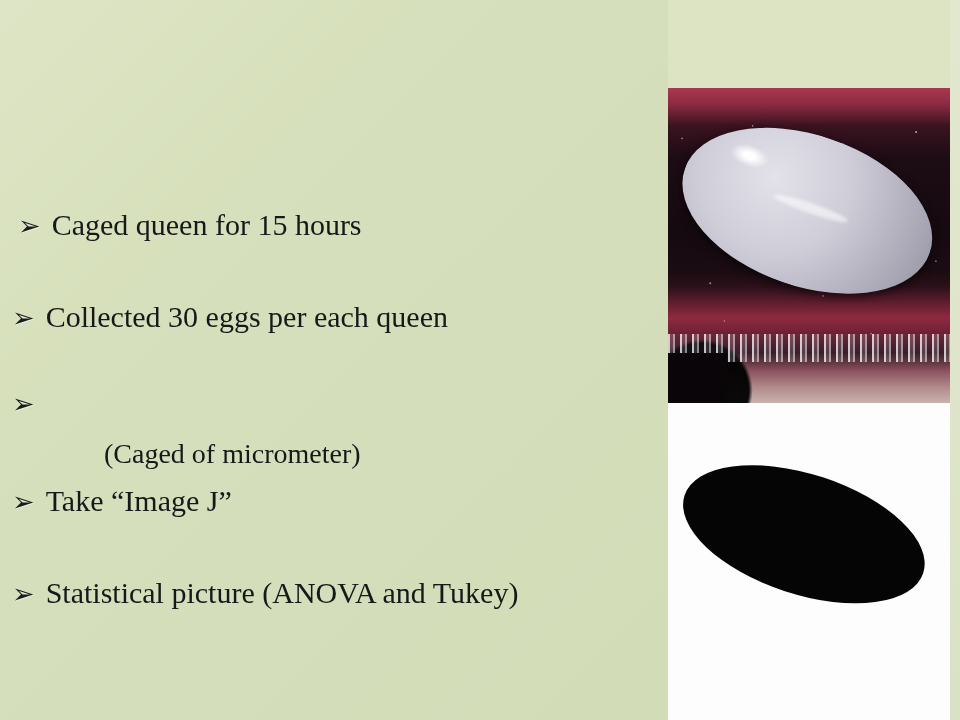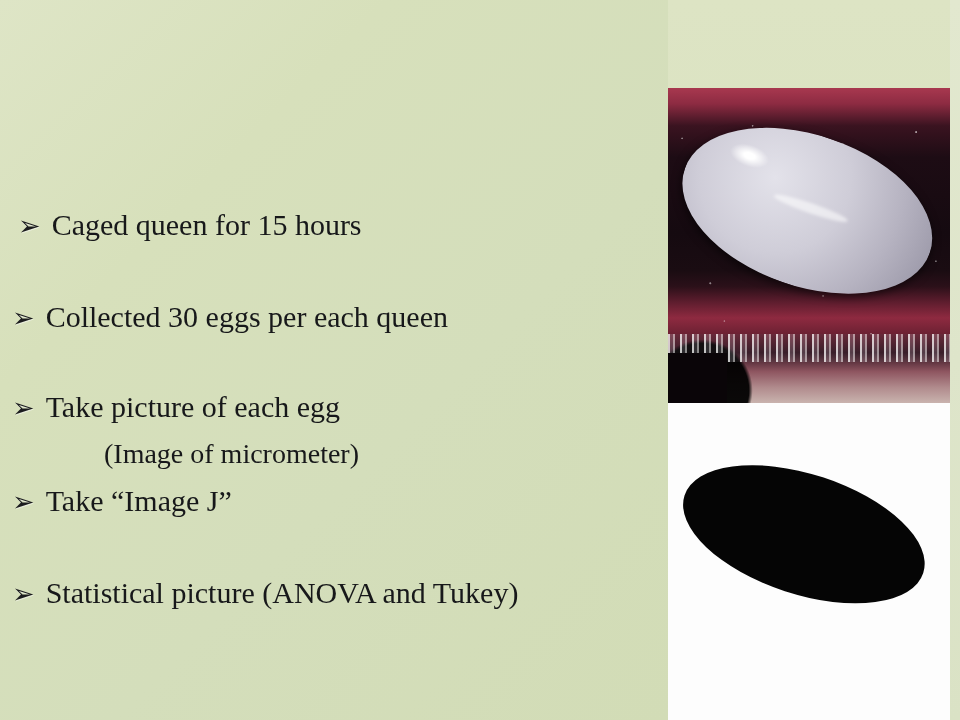--- a/index.html
+++ b/index.html
@@ -282,24 +282,23 @@
       <span class="bullet-text">Caged queen for 15 hours</span>
     </div>
 
     <div class="bullet-row" id="row1">
       <span class="bullet-marker">➢</span>
       <span class="bullet-text">Collected 30 eggs per each queen</span>
     </div>
 
     <div class="bullet-row" id="row2">
       <span class="bullet-marker">➢</span>
-      <span class="bullet-text">Take picture of each egg</span>
-    </div>
-
-    <div class="sub-text" id="sub-scale">(Image of micrometer)</div>
+    </div>
+
+    <div class="sub-text" id="sub-scale">(Caged of micrometer)</div>
 
     <div class="bullet-row" id="row3">
       <span class="bullet-marker">➢</span>
       <span class="bullet-text">Take “Image J”</span>
     </div>
 
     <div class="bullet-row" id="row4">
       <span class="bullet-marker">➢</span>
       <span class="bullet-text">Statistical picture (ANOVA and Tukey)</span>
     </div>

